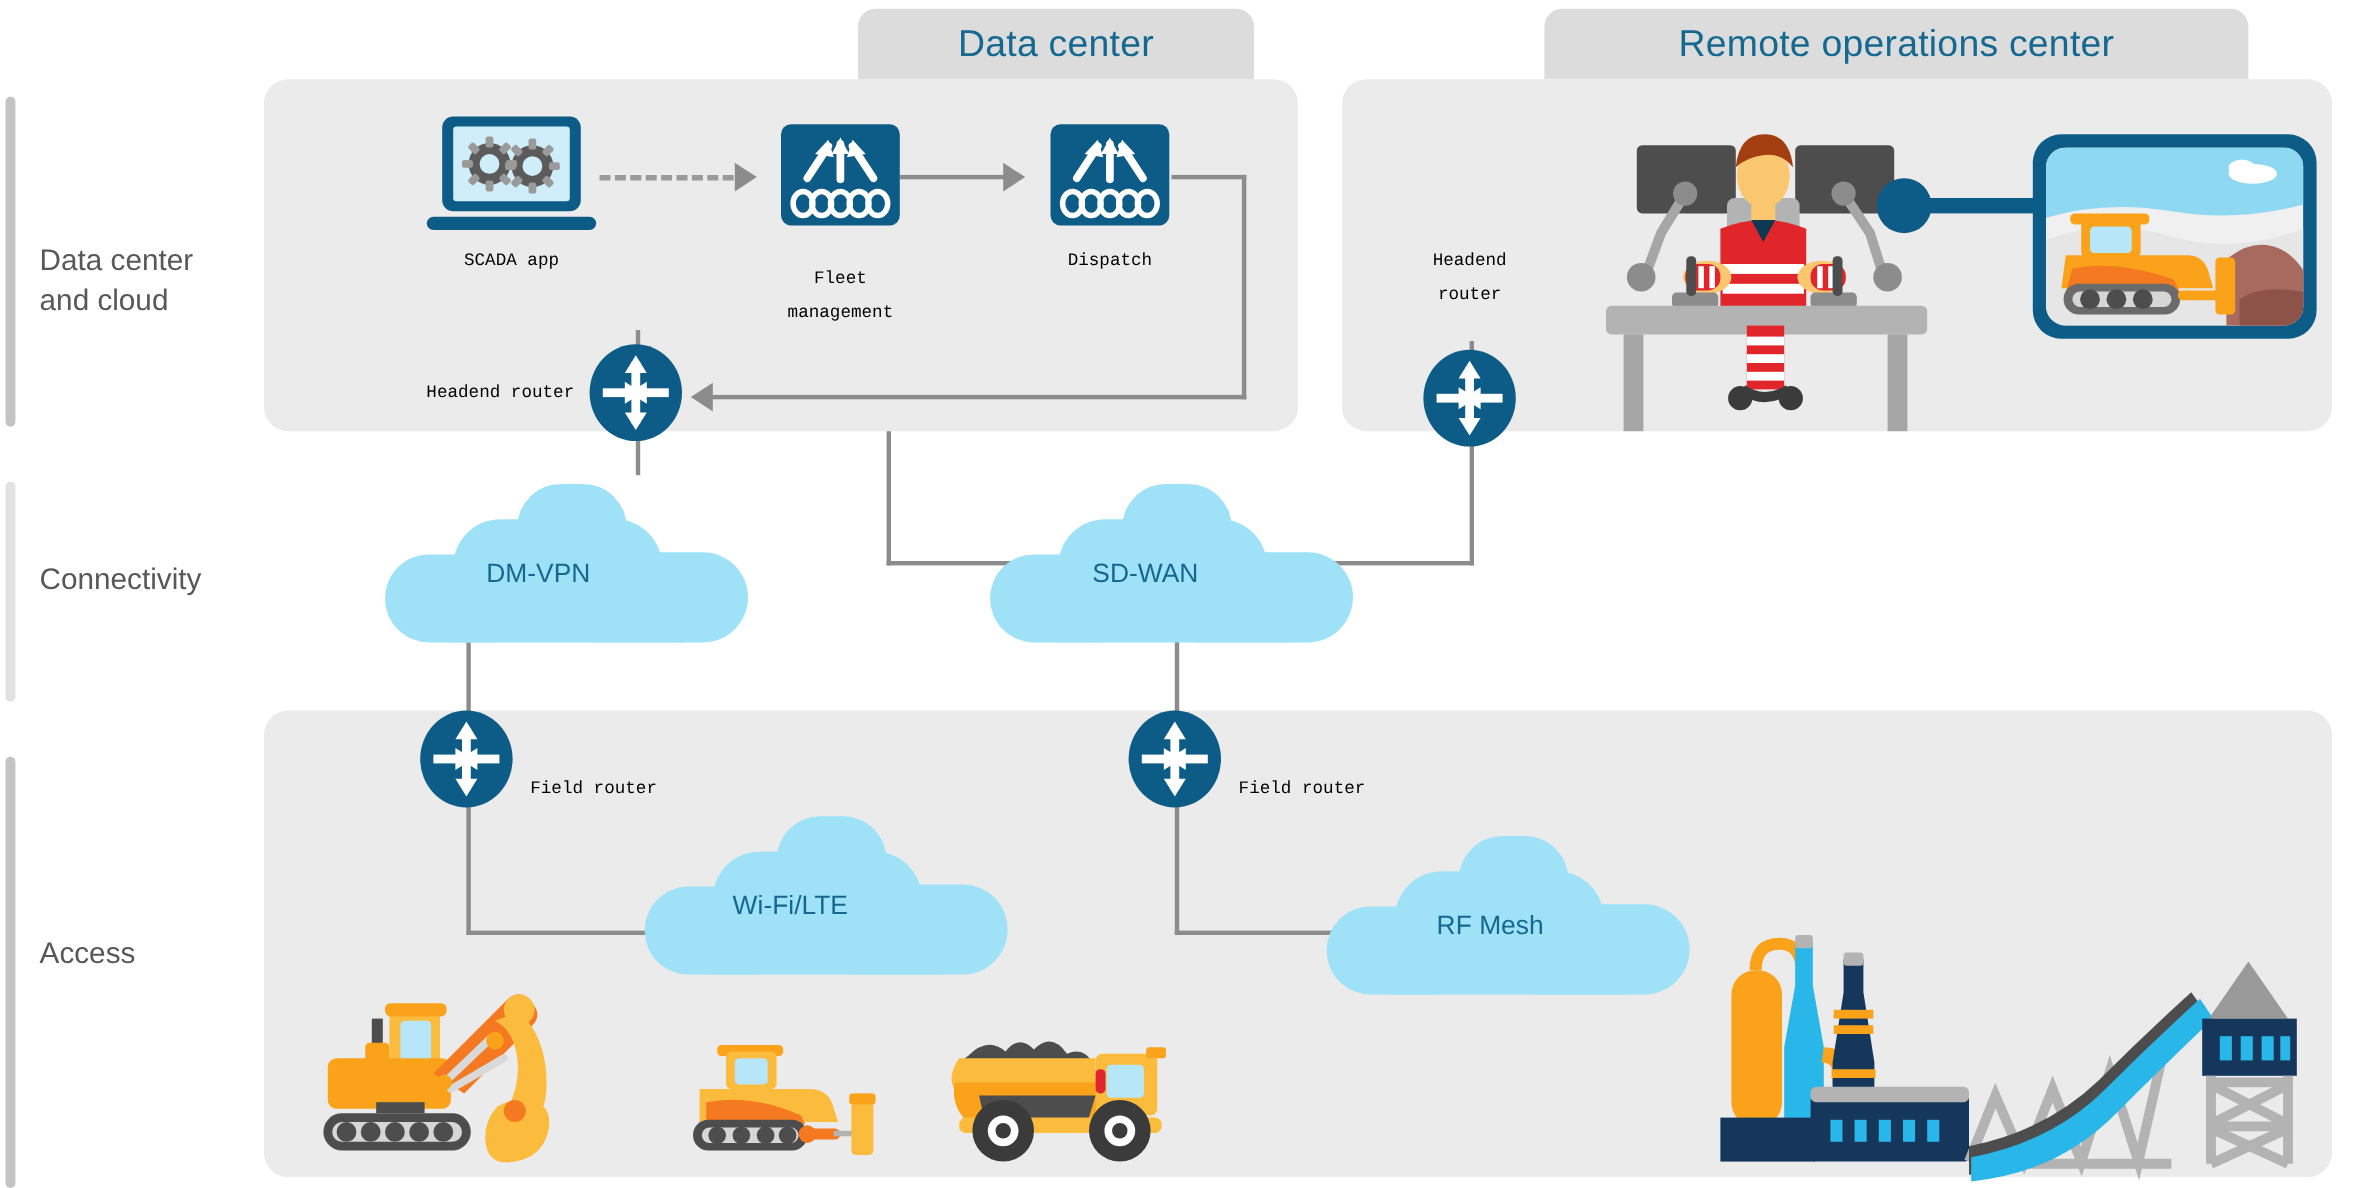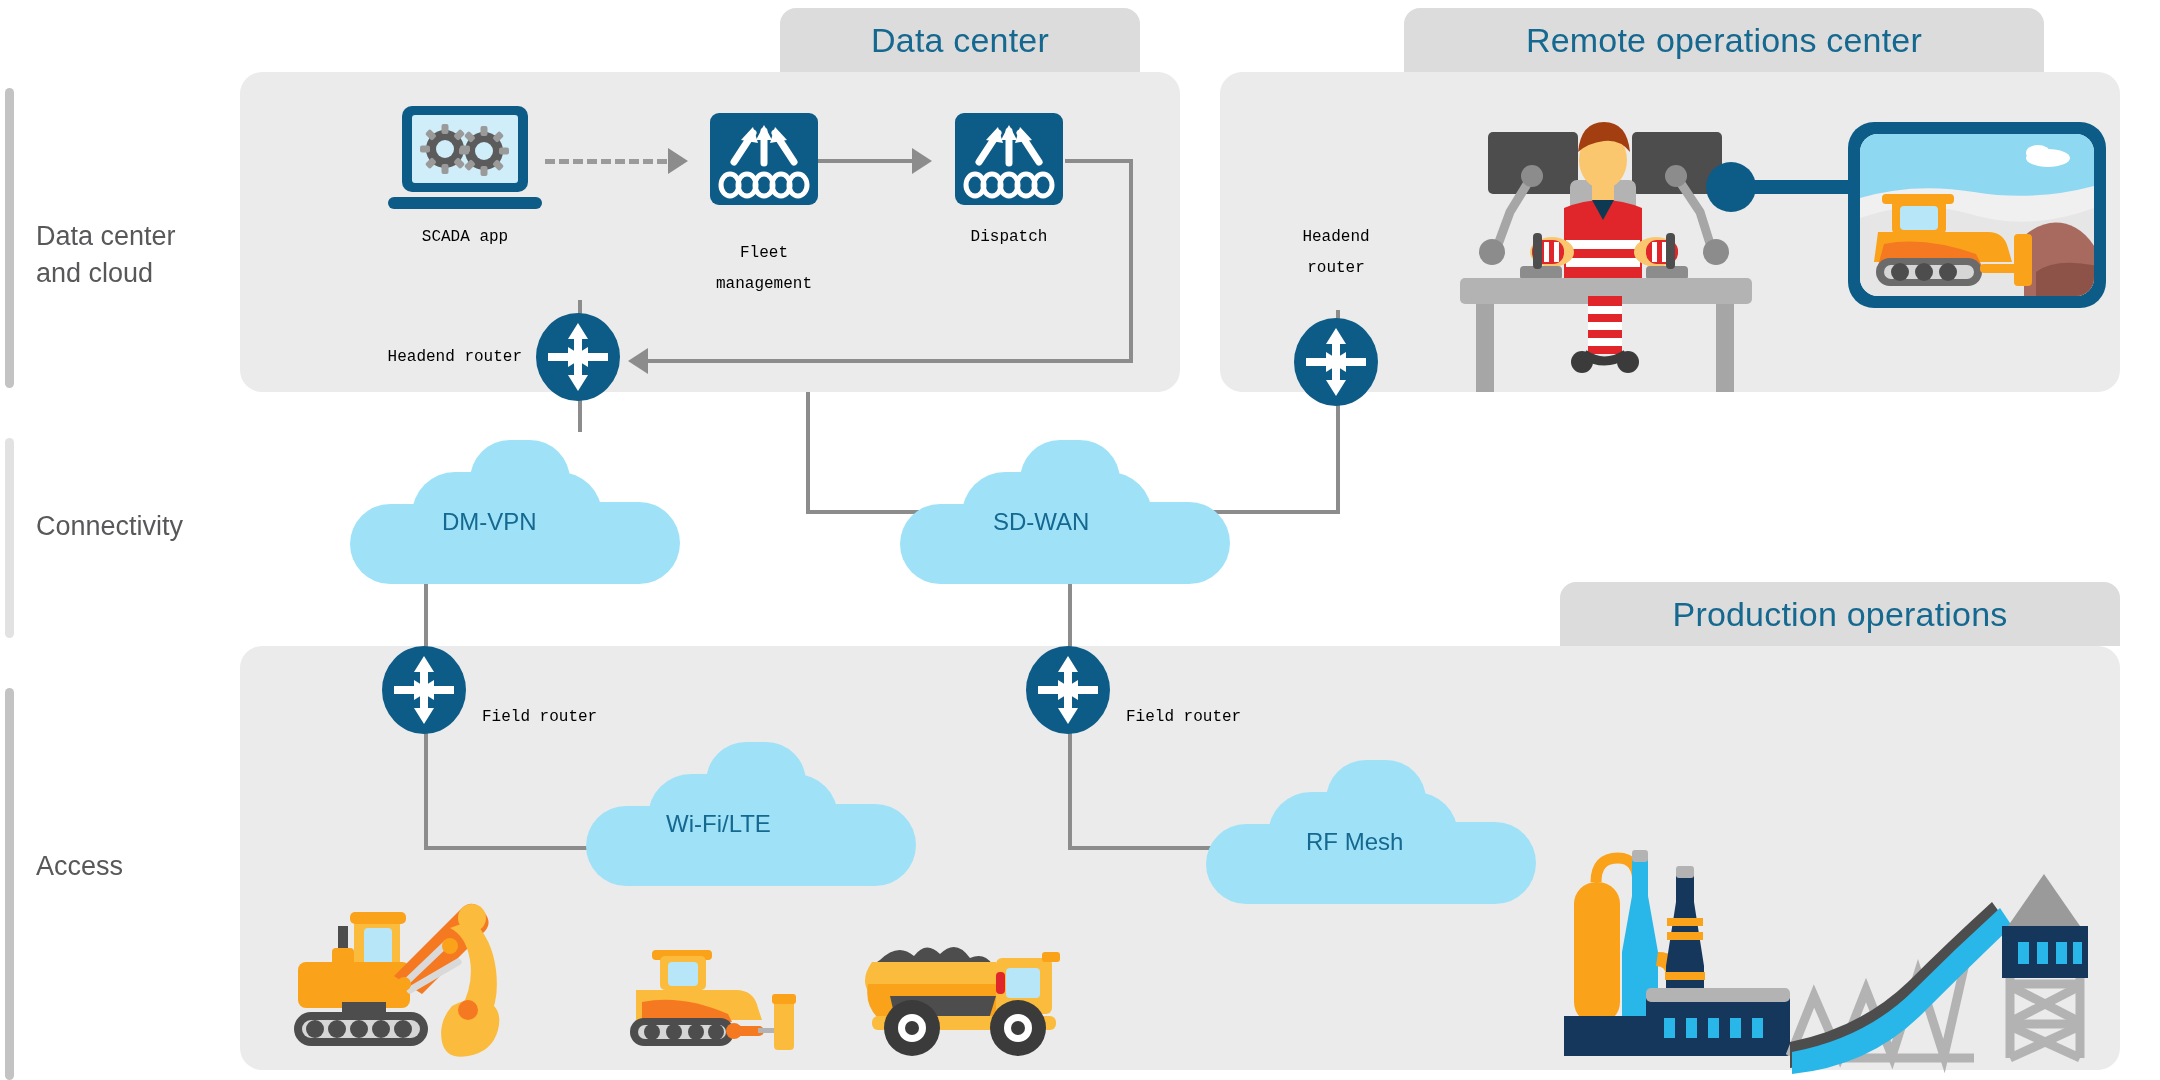--- a/index.html
+++ b/index.html
@@ -56,23 +56,20 @@
   <div class="rowlabel" style="left:36px;top:218px;width:210px;">Data center
 and cloud</div>
   <div class="rowlabel" style="left:36px;top:508px;width:210px;">Connectivity</div>
   <div class="rowlabel" style="left:36px;top:848px;width:210px;">Access</div>
 
   <div class="tab" style="left:780px;top:8px;width:360px;height:64px;">
     <span>Data center</span>
   </div>
   <div class="tab" style="left:1404px;top:8px;width:640px;height:64px;">
     <span>Remote operations center</span>
-  </div>
-  <div class="tab" style="left:1560px;top:582px;width:560px;height:64px;">
-    <span>Production operations</span>
   </div>
 
   <div class="panel" style="left:240px;top:72px;width:940px;height:320px;"></div>
   <div class="panel" style="left:1220px;top:72px;width:900px;height:320px;"></div>
   <div class="panel" style="left:240px;top:646px;width:1880px;height:424px;"></div>
 
   <div class="dash" style="left:545px;top:159px;width:122px;"></div>
   <div class="arrowR" style="left:668px;top:148px;"></div>
 
   <div class="ln lnh" style="left:818px;top:159px;width:98px;"></div>

